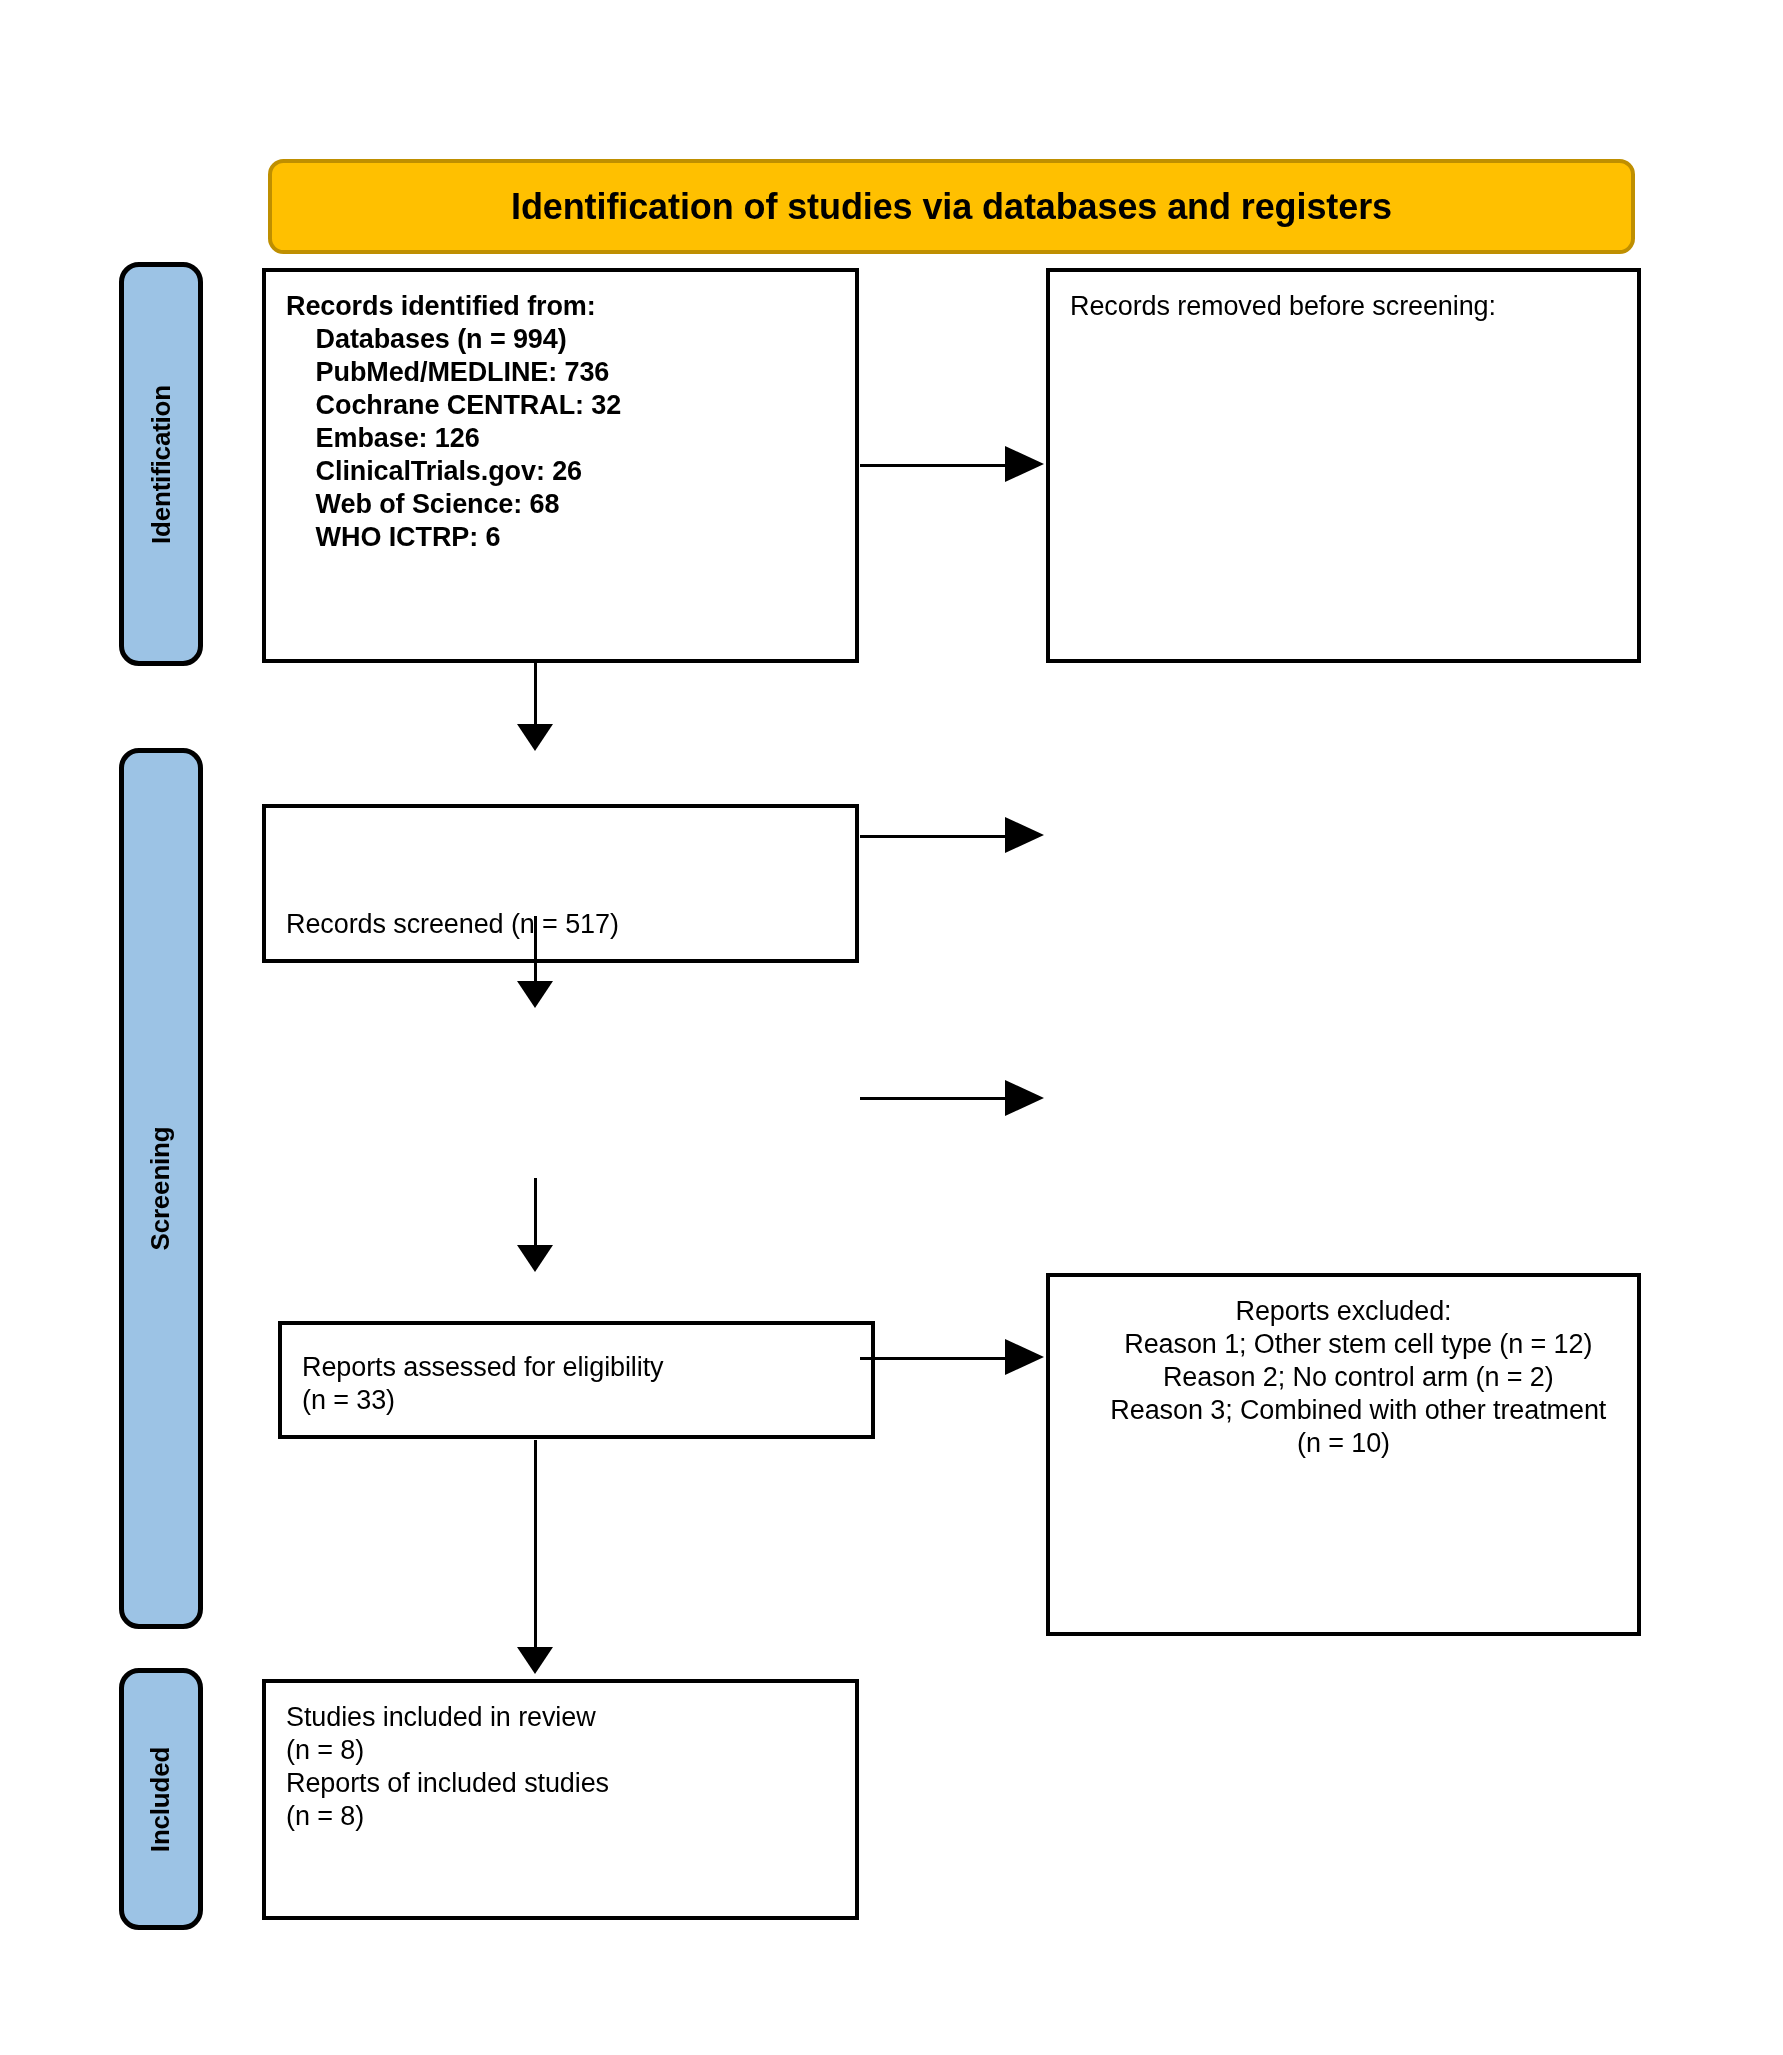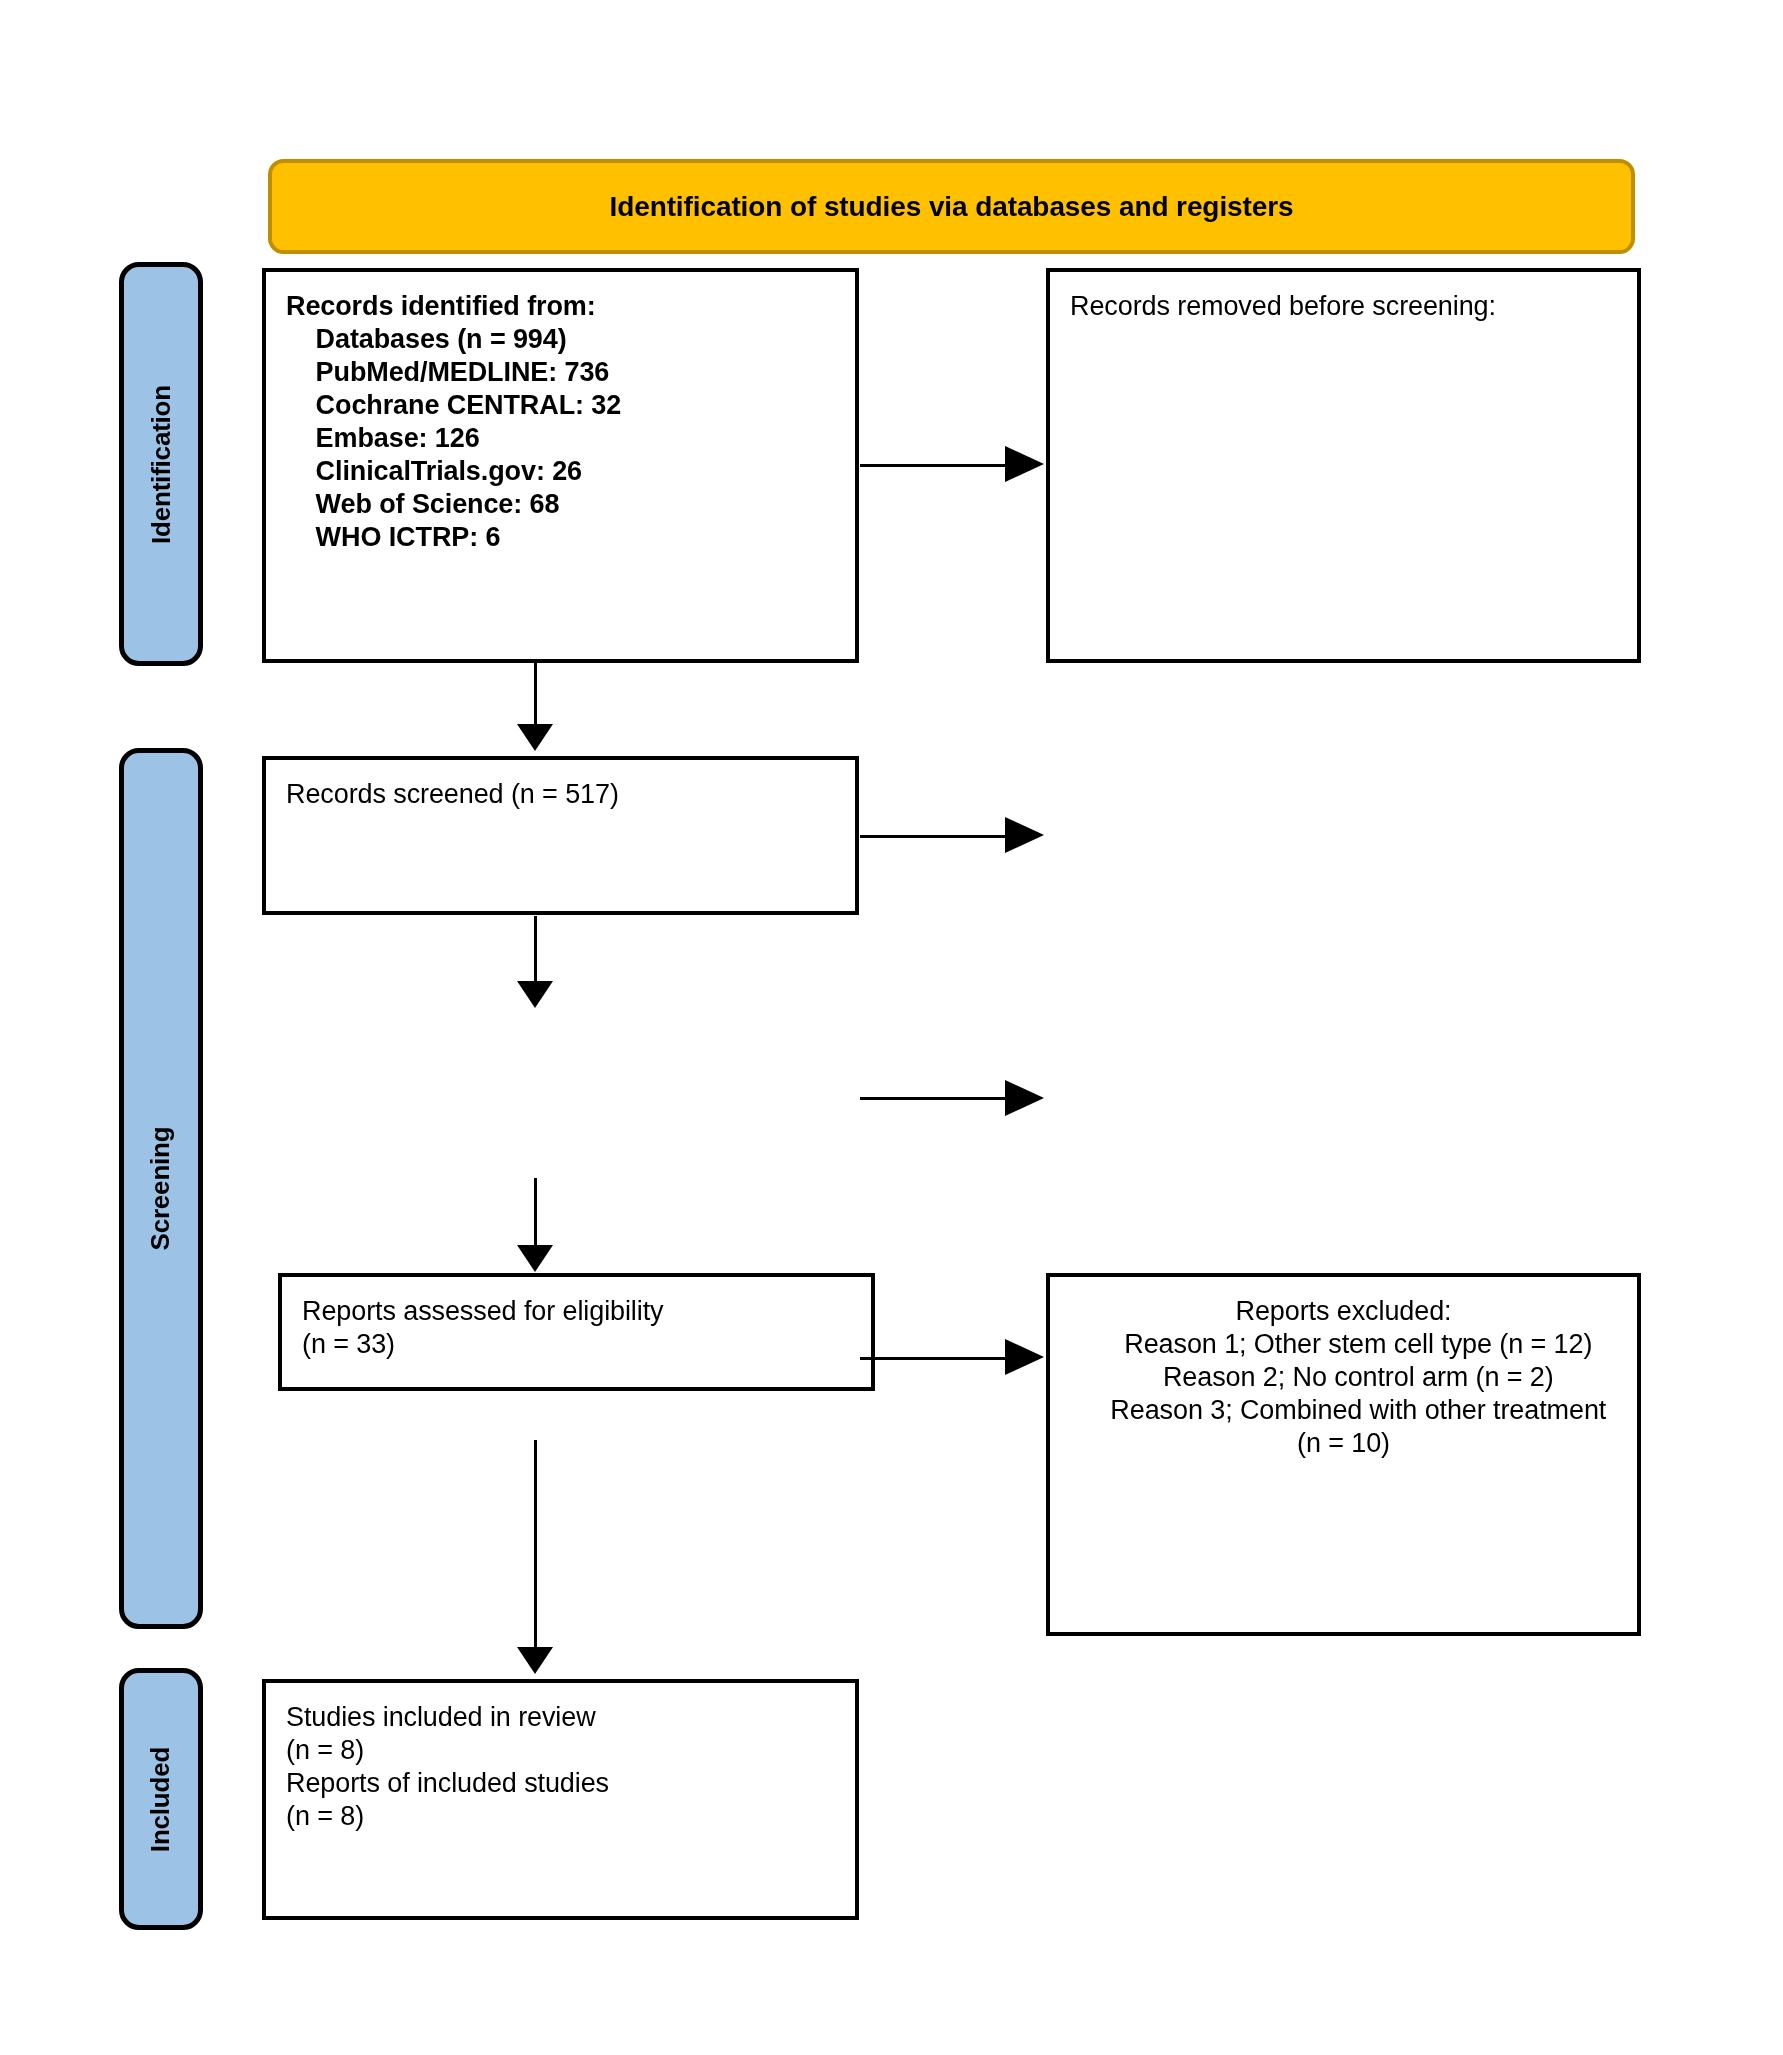--- a/index.html
+++ b/index.html
@@ -28,21 +28,21 @@
     height: 95px;
     background: #FFC000;
     border: 4.2px solid #BF8F00;
     border-radius: 15.5px;
     box-sizing: border-box;
     display: flex;
     align-items: center;
     justify-content: center;
   }
   .banner-text {
-    font-size: 28px;
+    font-size: 36px;
     font-weight: bold;
     color: #000000;
     letter-spacing: -0.1px;
     text-align: right;
   }
 
   
   .pill {
     position: absolute;
     left: 119px;
@@ -77,21 +77,21 @@
   }
   .box-text {
     font-size: 27px;
     line-height: 1.22;
     color: #000000;
     white-space: pre-wrap;
     letter-spacing: -0.1px;
   }
   .box-text.justify { text-align: justify; text-align-last: left; }
   .indent { display: block; padding-left: 31px; }
-  .vcenter { display: flex; align-items: flex-start; }
+  .vcenter { display: flex; align-items: flex-end; margin-top: 48px; }
   .vcenter .box-text { width: 100%; }
 
   
   #box-identified  { left: 262px;  top: 268px;  width: 597px; height: 395px; font-weight: bold; }
   #box-removed     { left: 1046px; top: 268px;  width: 595px; height: 395px; }
   
   #box-screened    { left: 262px;  top: 756px; width: 597px; height: 159px; }
   #box-excluded1   { left: 1046px; top: 756px; width: 595px; height: 159px; }
   
   #box-sought      { left: 262px;  top: 1015px; width: 597px; height: 163px; }

